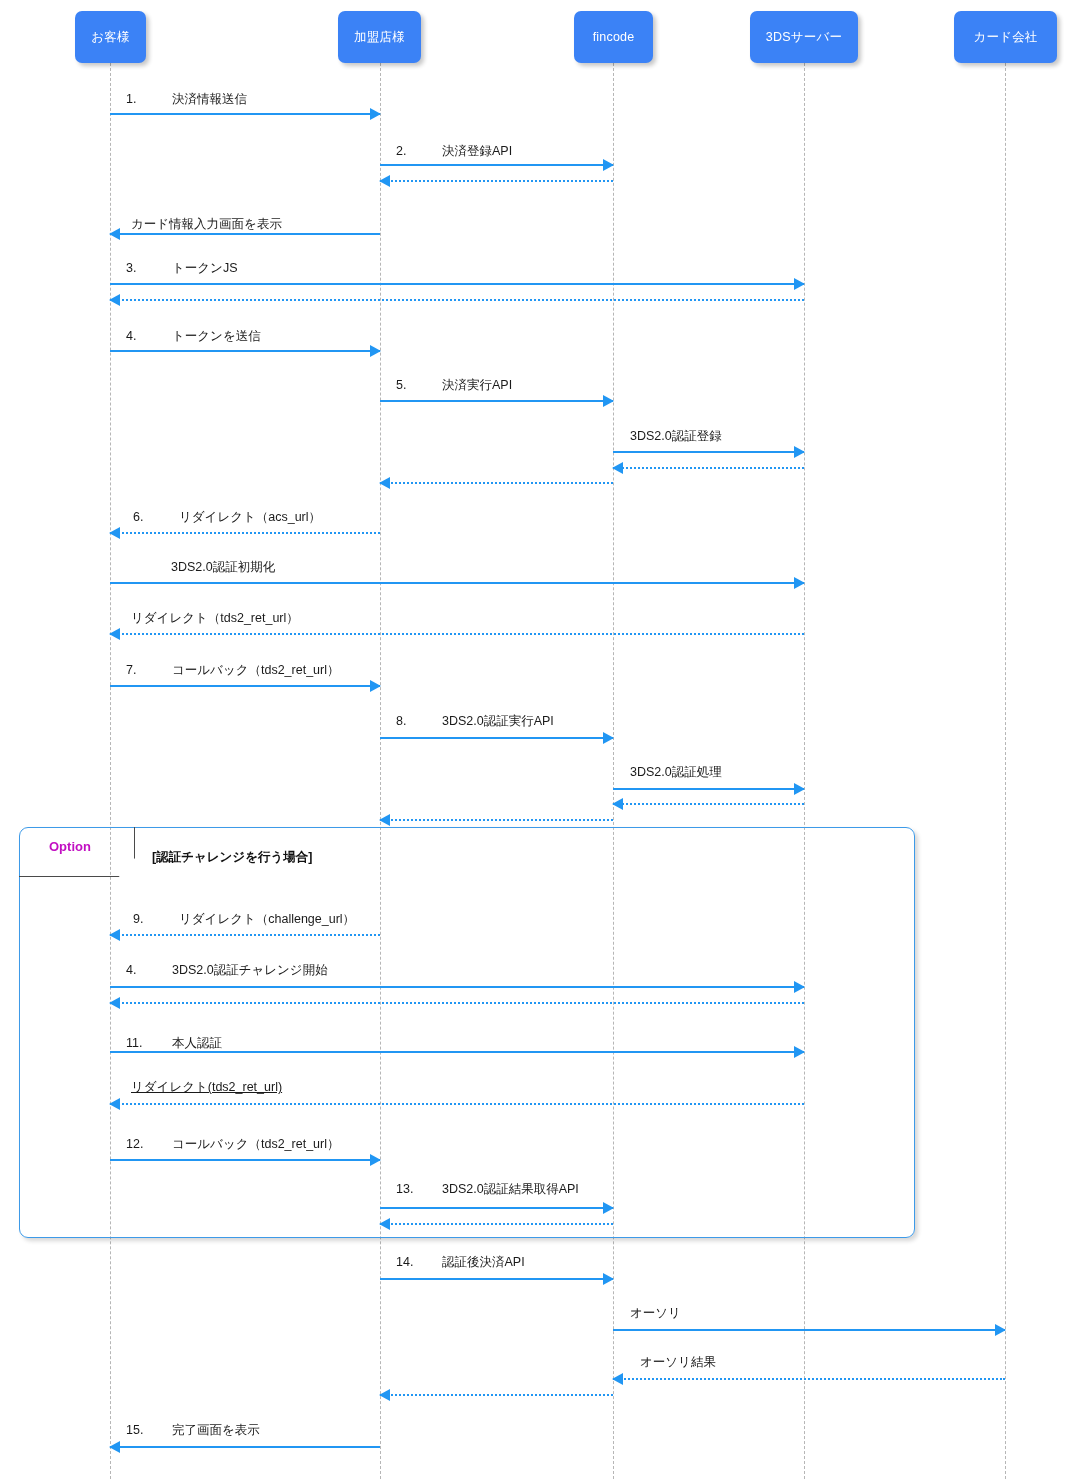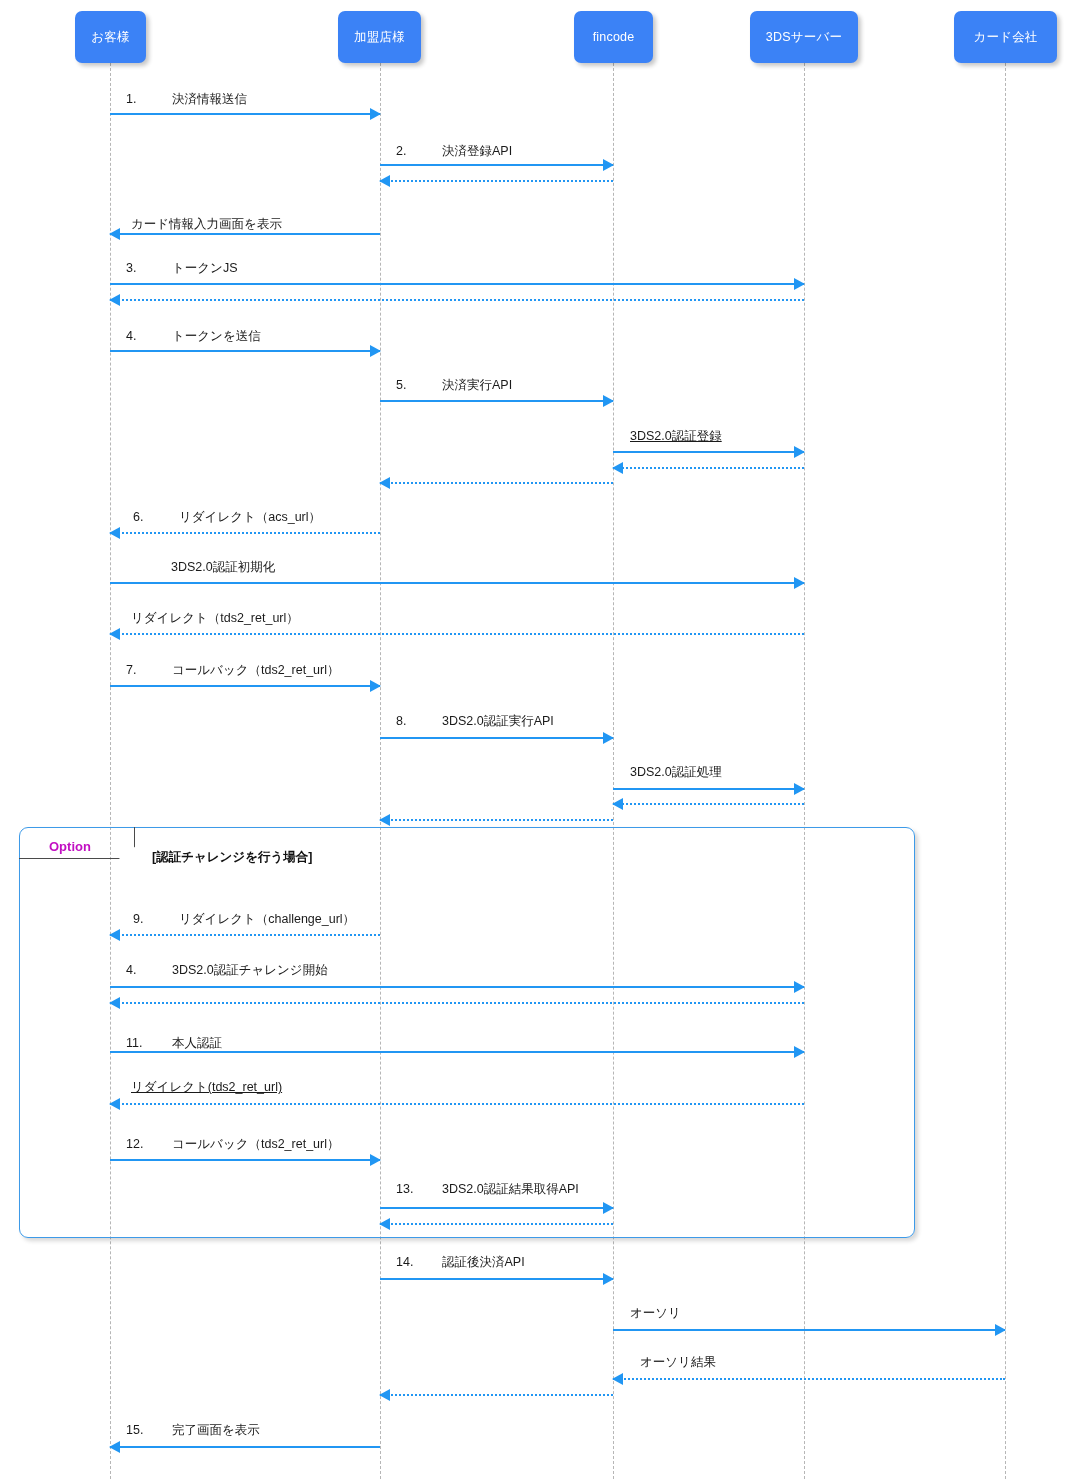--- a/index.html
+++ b/index.html
@@ -80,21 +80,21 @@
     box-sizing:border-box;
     border:1.4px solid #3d9ae8;
     border-radius:9px;
     background:transparent;
     box-shadow:3px 3px 4px rgba(0,0,0,.16);
   }
   .frag-tab{
     position:absolute;
     left:-1px;
     top:-1px;
-    height:32px;
+    height:50px;
     box-sizing:border-box;
   }
   .frag-tab .tab-shape{
     position:absolute;
     inset:0;
     border-bottom:1.4px solid #4a4a4a;
     border-right:1.4px solid #4a4a4a;
     -webkit-clip-path:polygon(0 0,100% 0,100% 62%,86% 100%,0 100%);
     clip-path:polygon(0 0,100% 0,100% 62%,86% 100%,0 100%);
   }
@@ -180,21 +180,21 @@
       <div class="msg-label" style="left: 126px; top: 329px;"><span class="msg-num">4.</span><span>トークンを送信</span></div>
       <div class="arrow solid to-right" style="left: 380px; width: 233px; top: 395px;">
         <div class="shaft"></div>
         <div class="head"></div>
       </div>
       <div class="msg-label" style="left: 396px; top: 378px;"><span class="msg-num">5.</span><span>決済実行API</span></div>
       <div class="arrow solid to-right" style="left: 613px; width: 191px; top: 446px;">
         <div class="shaft"></div>
         <div class="head"></div>
       </div>
-      <div class="msg-label" style="left: 630px; top: 429px; text-decoration: underline;"><span>3DS2.0認証登録</span></div>
+      <div class="msg-label" style="left: 630px; top: 429px;"><span>3DS2.0認証登録</span></div>
       <div class="arrow dotted to-left" style="left: 613px; width: 191px; top: 462px;">
         <div class="shaft"></div>
         <div class="head"></div>
       </div>
       <div class="arrow dotted to-left" style="left: 380px; width: 233px; top: 477px;">
         <div class="shaft"></div>
         <div class="head"></div>
       </div>
       <div class="arrow dotted to-left" style="left: 110px; width: 270px; top: 527px;">
         <div class="shaft"></div>

